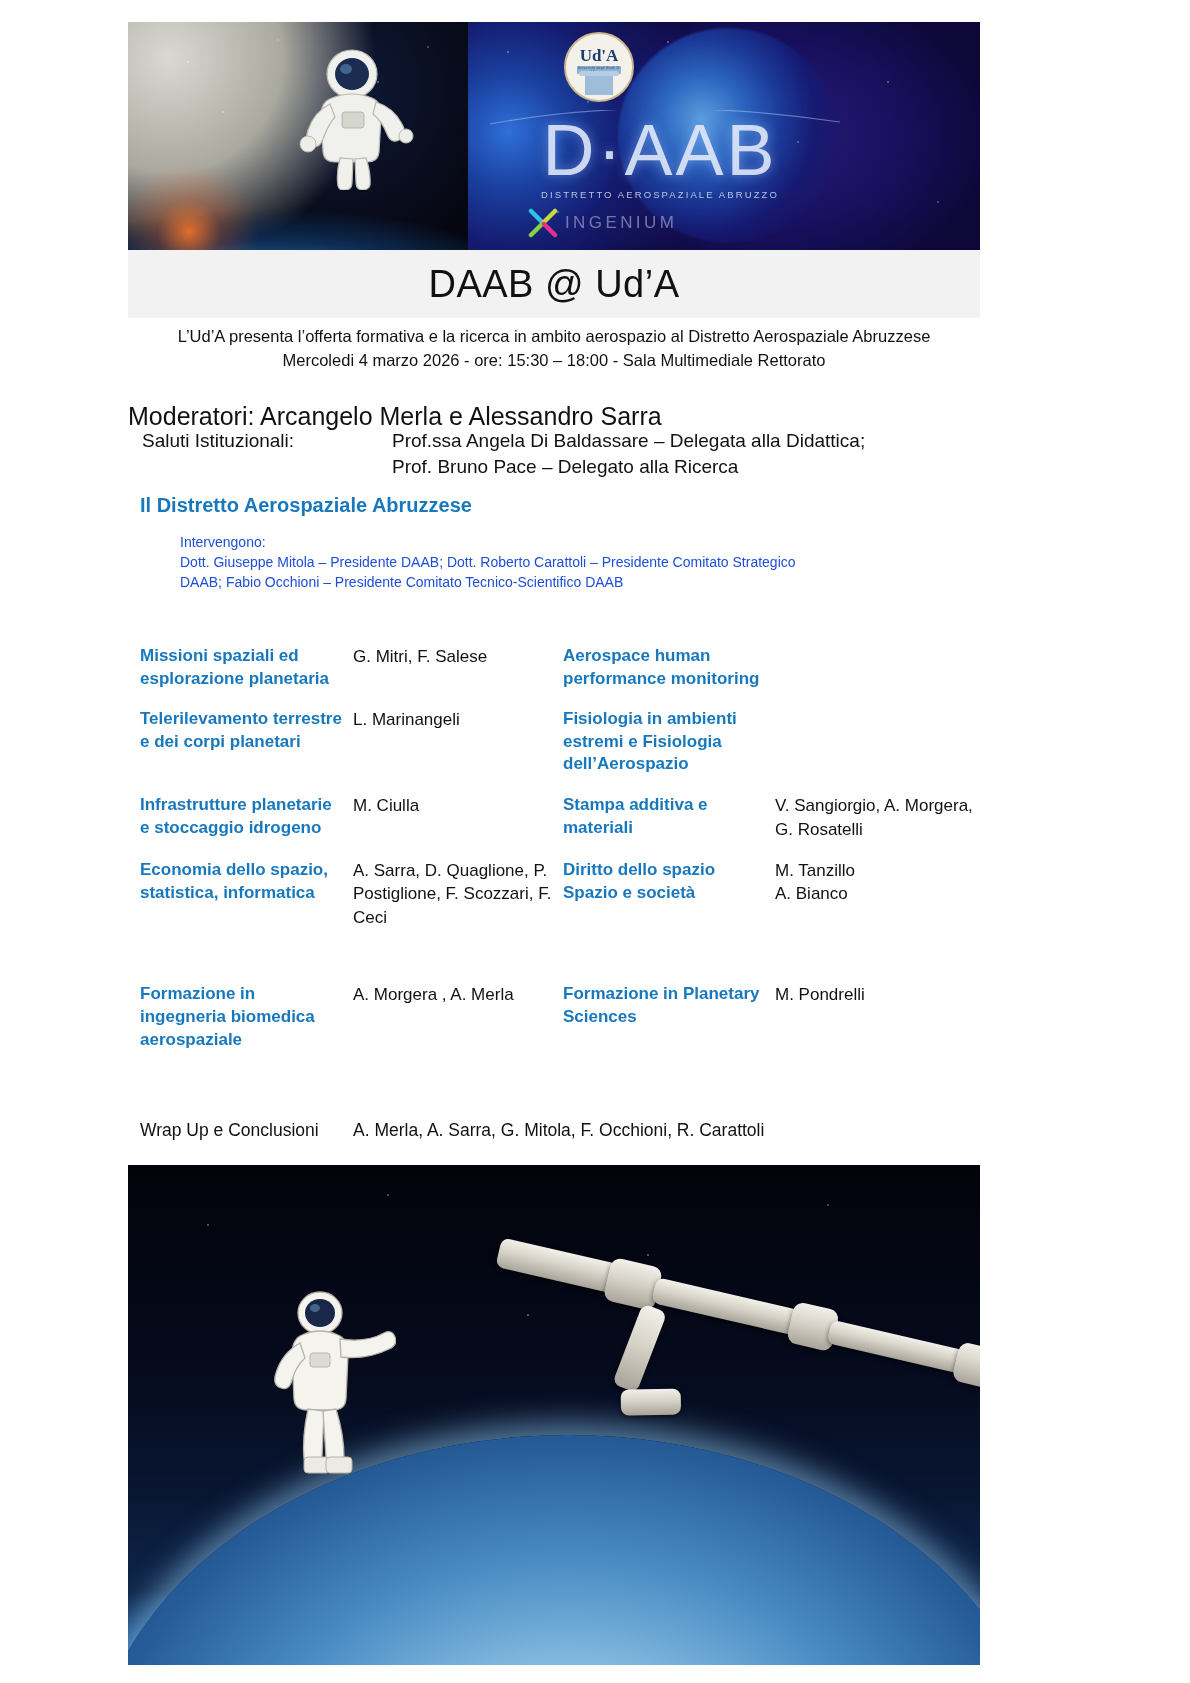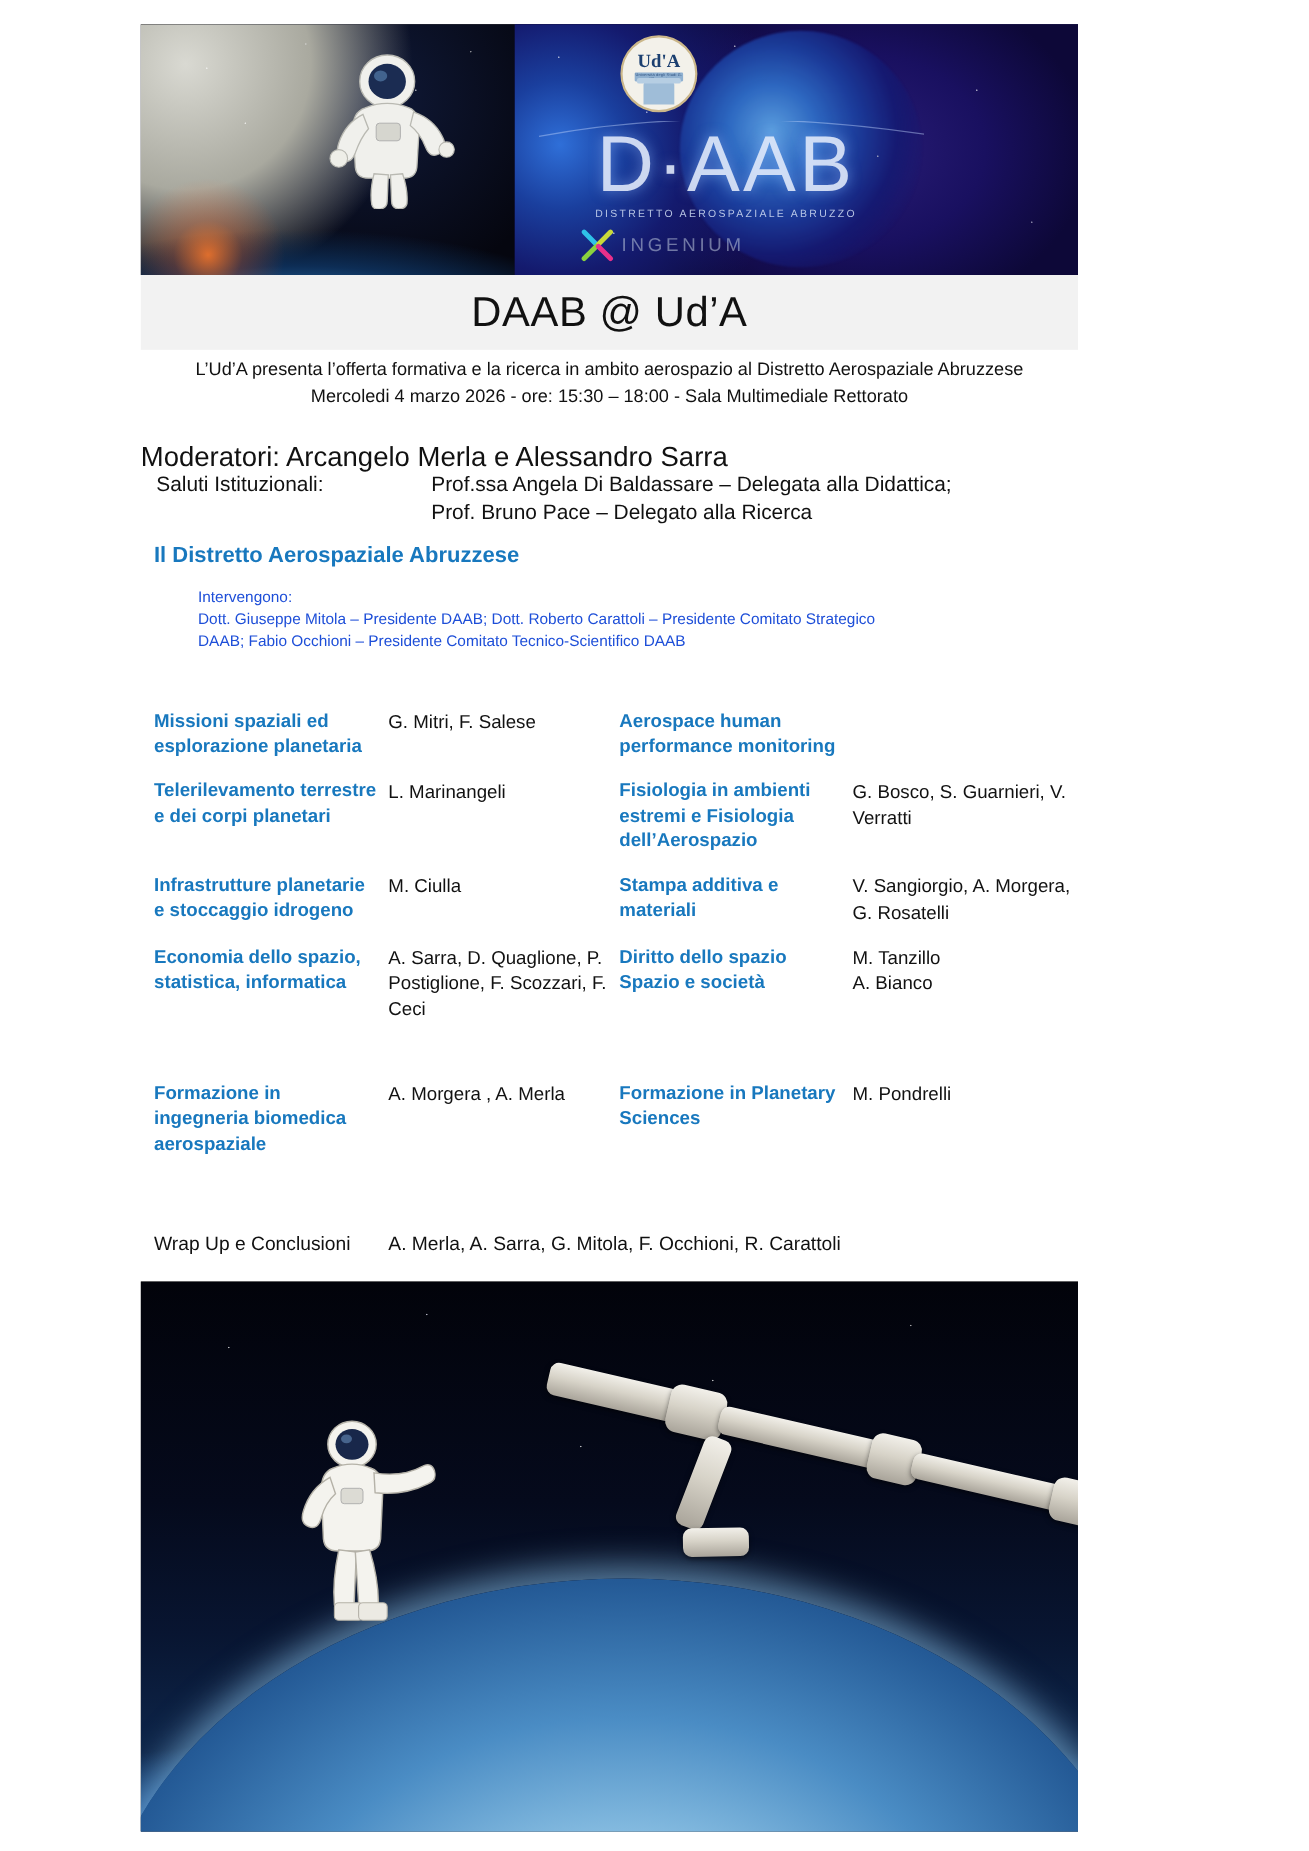--- a/index.html
+++ b/index.html
@@ -409,21 +409,20 @@
     <div class="grid-row">
       <div class="cell-topic">Missioni spaziali ed esplorazione planetaria</div>
       <div class="cell-people">G. Mitri, F. Salese</div>
       <div class="cell-topic right">Aerospace human performance monitoring</div>
     </div>
 
     <div class="grid-row">
       <div class="cell-topic">Telerilevamento terrestre e dei corpi planetari</div>
       <div class="cell-people">L. Marinangeli</div>
       <div class="cell-topic right">Fisiologia in ambienti estremi e Fisiologia dell’Aerospazio</div>
-      <div class="cell-people right">G. Bosco, S. Guarnieri, V. Verratti</div>
     </div>
 
     <div class="grid-row">
       <div class="cell-topic">Infrastrutture planetarie e stoccaggio idrogeno</div>
       <div class="cell-people">M. Ciulla</div>
       <div class="cell-topic right">Stampa additiva e materiali</div>
       <div class="cell-people right">V. Sangiorgio, A. Morgera, G. Rosatelli</div>
     </div>
 
     <div class="grid-row">

